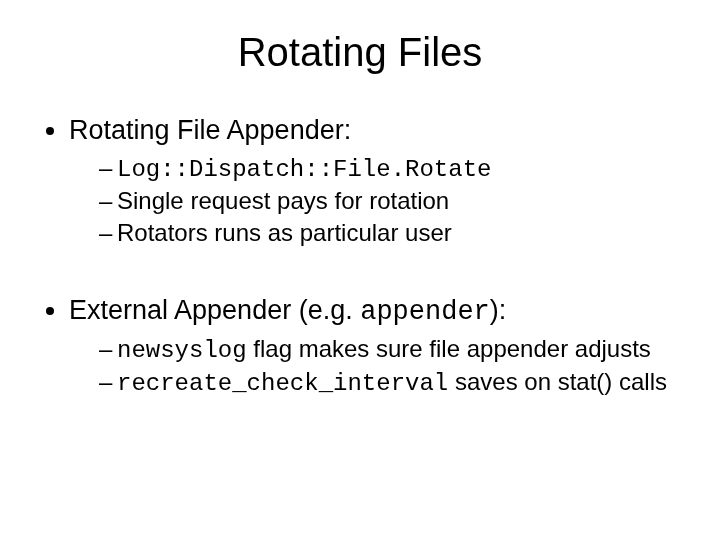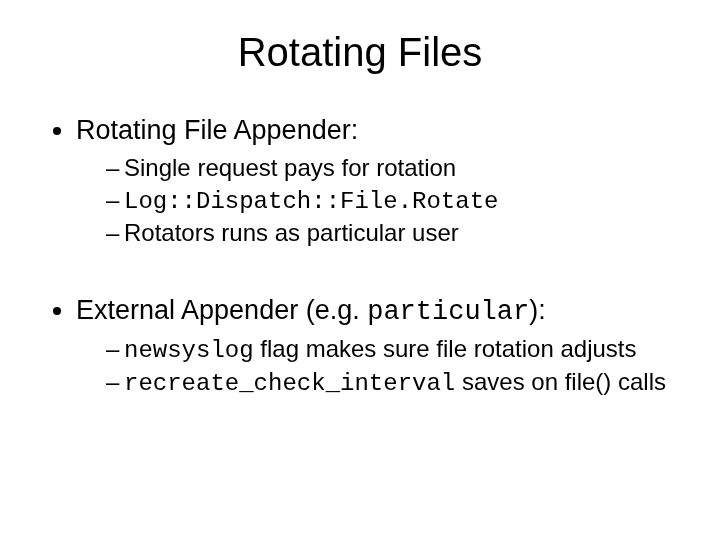--- a/index.html
+++ b/index.html
@@ -18,21 +18,21 @@
     padding: 20px 30px 30px 30px;
   }
   .title {
     text-align: center;
     font-size: 40px;
     font-weight: normal;
     margin: 10px 0 40px 0;
   }
   ul.level1 {
     list-style: disc;
-    margin: 16px;
+    margin: 9px;
     padding-left: 30px;
   }
   ul.level1 > li {
     font-size: 27px;
     margin-bottom: 6px;
   }
   ul.level2 {
     list-style: none;
     margin: 8px 0 0 0;
     padding-left: 30px;
@@ -61,39 +61,39 @@
 
 <div class="slide">
   <div class="title">Rotating Files</div>
 
   <ul class="level1">
 
     <li>
       <span>Rotating File Appender:</span>
       <ul class="level2">
         <li>
-          <span>Single request pays for rotation</span>
+          <code>Log::Dispatch::File.Rotate</code>
         </li>
         <li>
-          <code>Log::Dispatch::File.Rotate</code>
+          <span>Single request pays for rotation</span>
         </li>
         <li>
           <span>Rotators runs as particular user</span>
         </li>
       </ul>
     </li>
 
     <li class="gap"></li>
 
     <li>
-      <span>External Appender (e.g. </span><code>particular</code><span>):</span>
+      <span>External Appender (e.g. </span><code>appender</code><span>):</span>
       <ul class="level2">
         <li>
-          <code>newsyslog</code><span> flag makes sure file rotation adjusts</span>
+          <code>newsyslog</code><span> flag makes sure file appender adjusts</span>
         </li>
         <li>
-          <code>recreate_check_interval</code><span> saves on file() calls</span>
+          <code>recreate_check_interval</code><span> saves on stat() calls</span>
         </li>
       </ul>
     </li>
 
   </ul>
 </div>
 
 </body></html>

